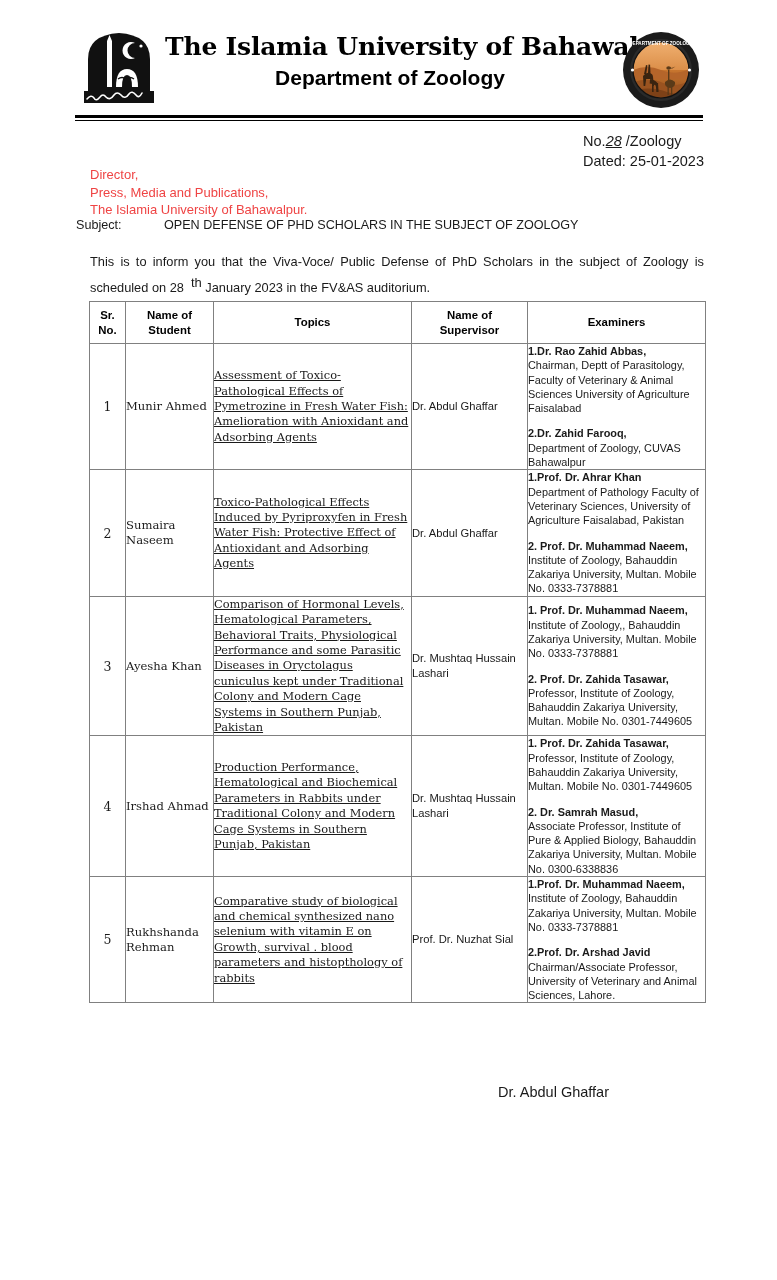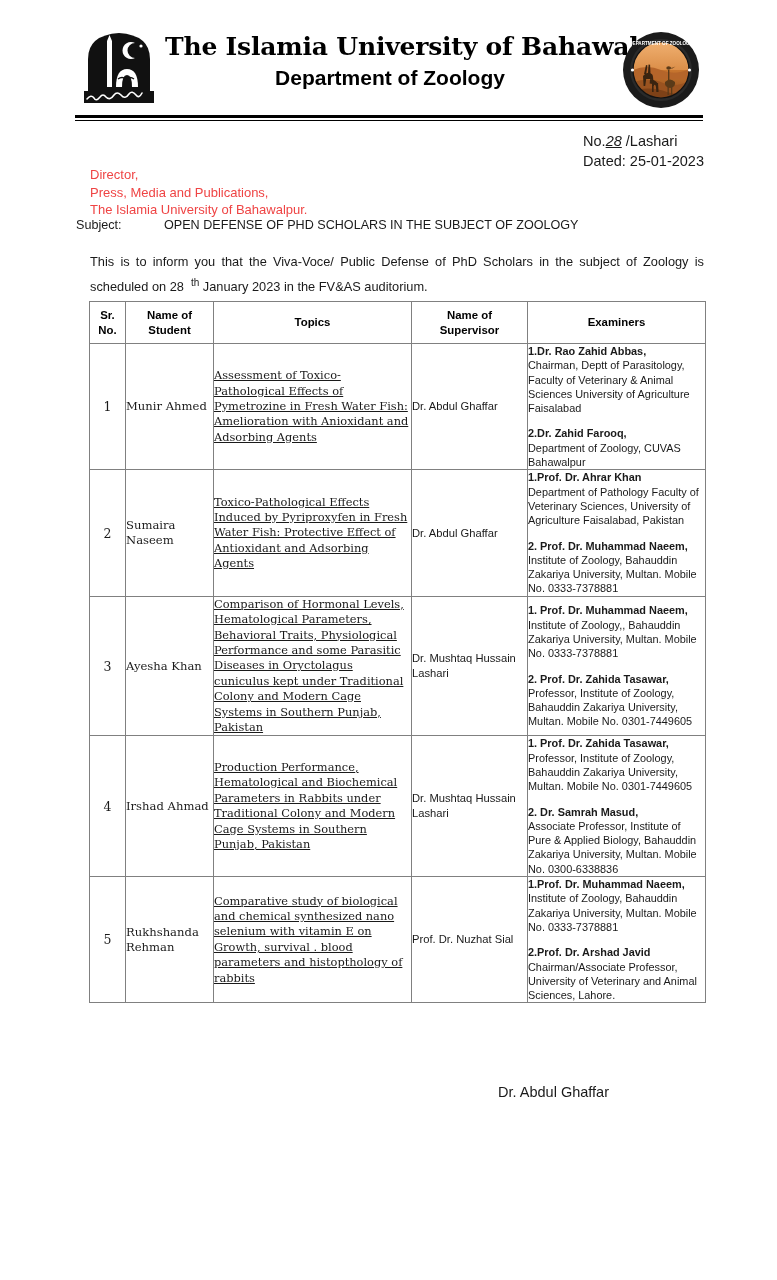--- a/index.html
+++ b/index.html
@@ -138,21 +138,21 @@
   .body-para {
     position: absolute;
     left: 90px;
     top: 251px;
     width: 614px;
     font-size: 12.8px;
     line-height: 21px;
     text-align: justify;
     color: #1a1a1a;
   }
-  .body-para sup { font-size: 10px; vertical-align: super; padding-left: 7px; }
+  .body-para sup { font-size: 13px; vertical-align: super; padding-left: 7px; }
 
   
   table.main {
     position: absolute;
     left: 89px;
     top: 301px;
     width: 616px;
     border-collapse: collapse;
     table-layout: fixed;
   }
@@ -309,21 +309,21 @@
         <circle cx="12.5" cy="40" r="1.6" fill="#fff"></circle>
         <circle cx="69.5" cy="40" r="1.6" fill="#fff"></circle>
       </svg>
     </div>
 
     <div class="rule-thick"></div>
     <div class="rule-thin"></div>
   </div>
 
   <div class="refblock">
-    <div><span>No.</span><u>28</u><span> /Lashari</span></div>
+    <div><span>No.</span><u>28</u><span> /Zoology</span></div>
     <div>Dated: 25-01-2023</div>
   </div>
 
   <div class="addr">
     <div>Director,</div>
     <div>Press, Media and Publications,</div>
     <div>The Islamia University of Bahawalpur.</div>
   </div>
 
   <div class="subject-row">

